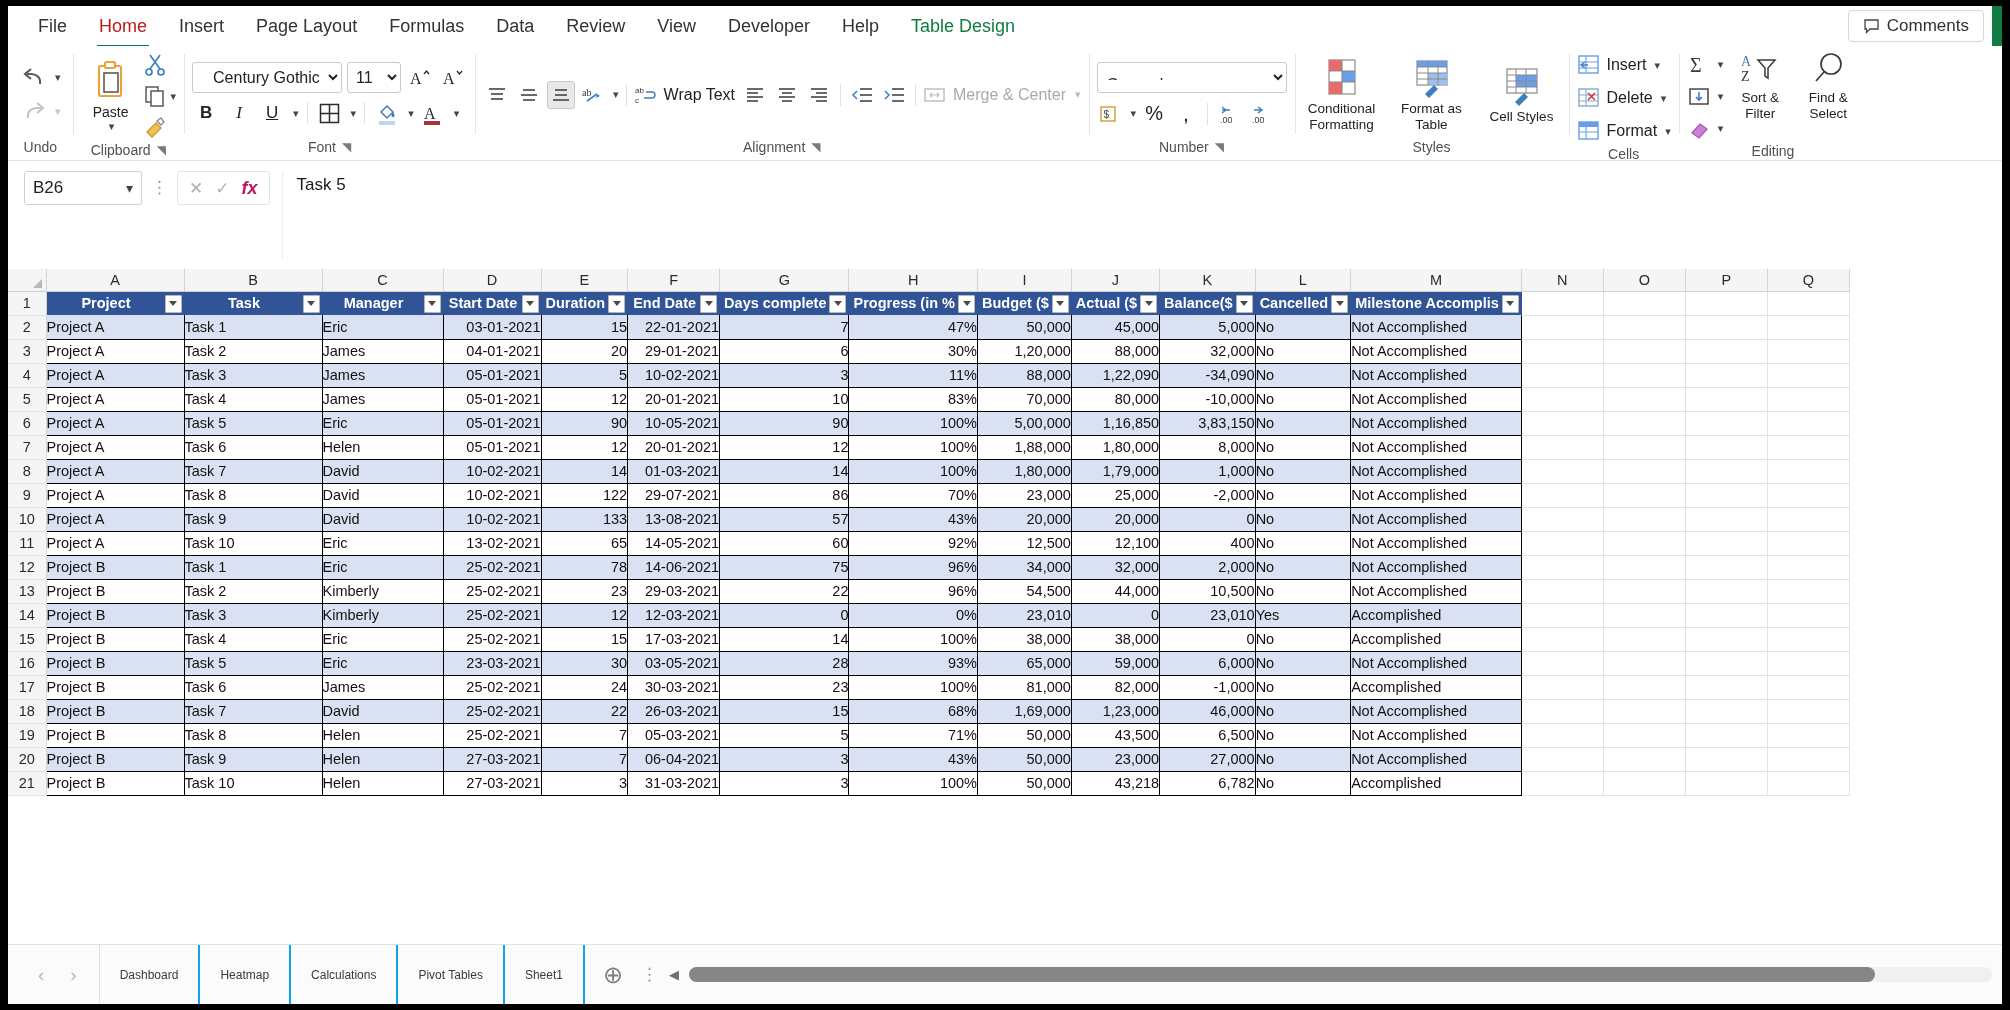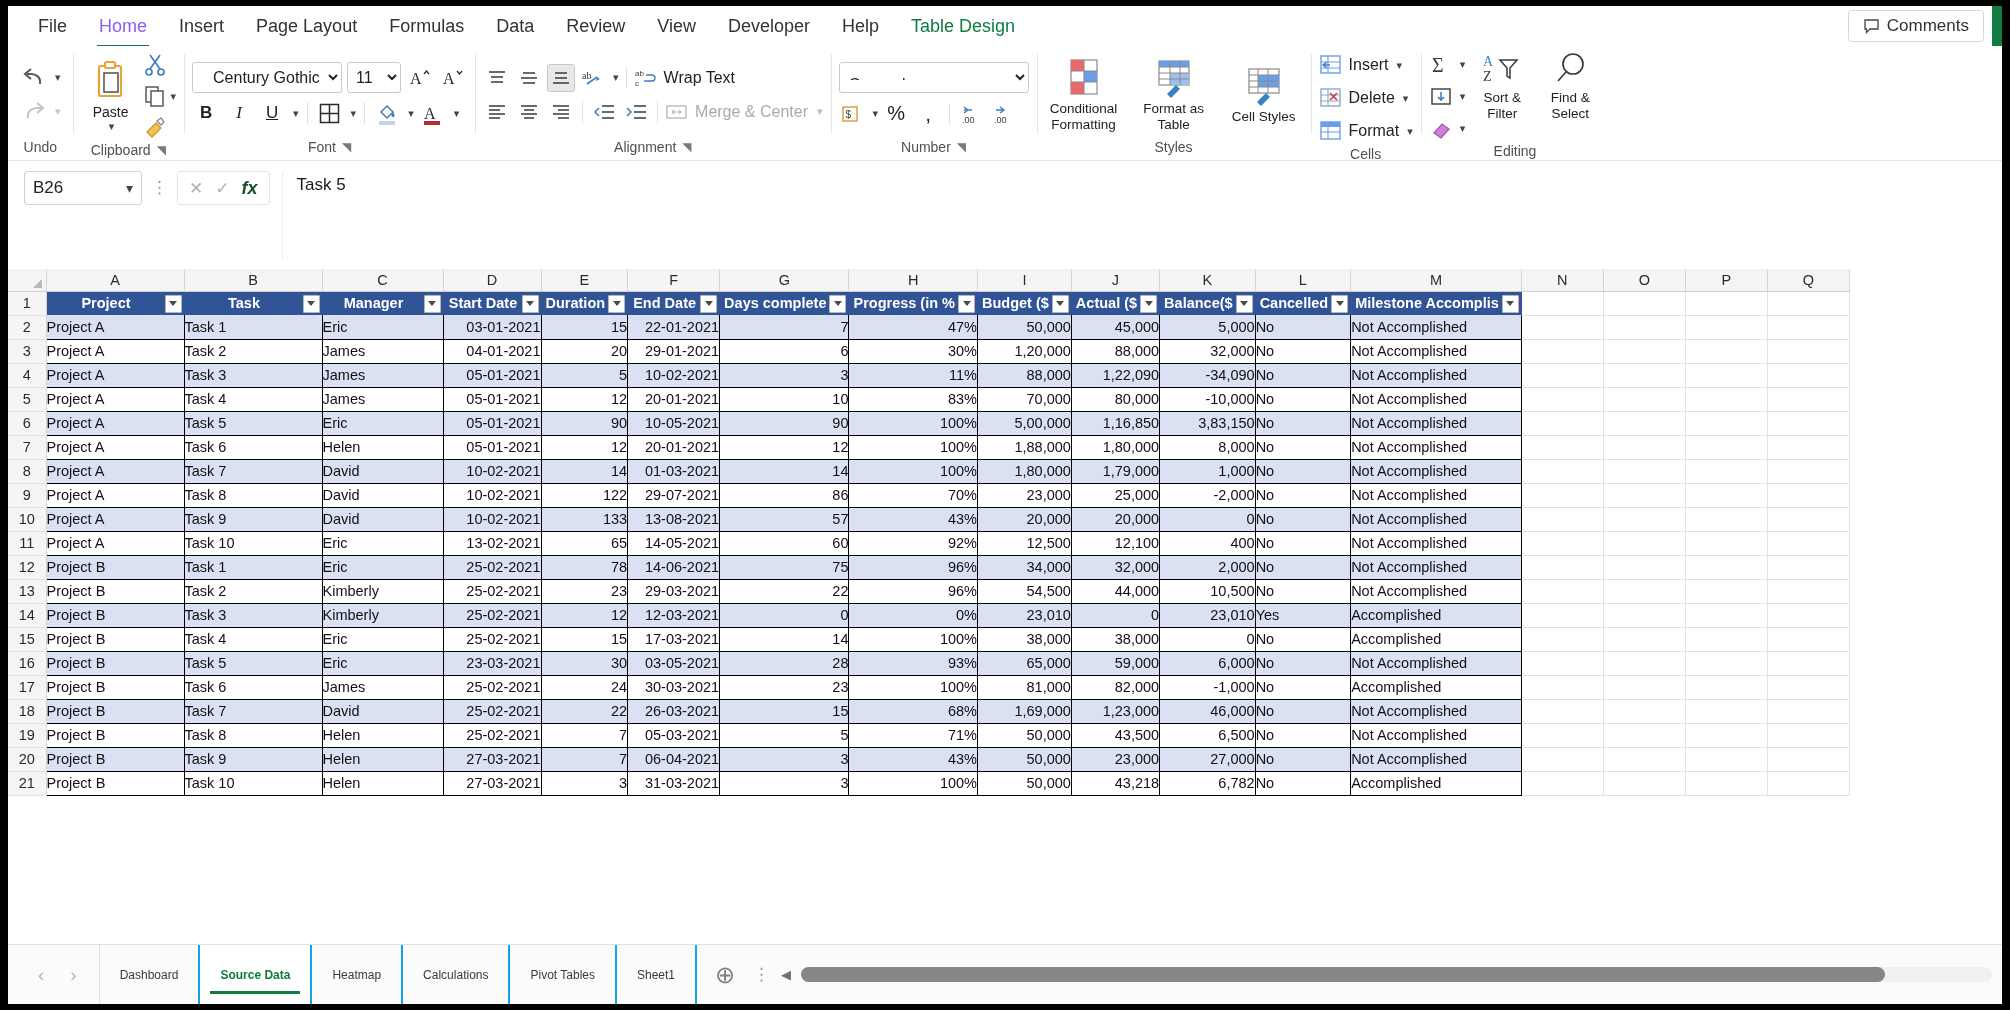--- a/index.html
+++ b/index.html
@@ -21,21 +21,21 @@
   .tabbar {
     height:40px; background:#ffffff;
     display:flex; align-items:center;
     padding-left:14px;
     position:relative;
   }
   .rb-tab {
     font-size:18px; color:#333; padding:4px 16px;
     white-space:nowrap; position:relative; cursor:default;
   }
-  .rb-tab.active { color:#8b5cf6; font-weight:400; }
+  .rb-tab.active { color:#b91c1c; font-weight:400; }
   .rb-tab.active::after {
     content:""; position:absolute; left:14px; right:14px; bottom:-7px;
     height:3px; background:#107c41;
   }
   .rb-tab.contextual { color:#107c41; }
   .comments-btn {
     position:absolute; right:18px; top:4px;
     border:1px solid #d8d8d8; background:#fff;
     border-radius:4px; padding:5px 14px;
     font-size:17px; color:#333;
@@ -93,21 +93,21 @@
   select.ff { width:150px;padding-left:16px; }
   select.fs { width:54px; }
   .btn {
     min-width:28px; height:28px; display:inline-flex; align-items:center; justify-content:center;
     border-radius:3px; font-size:17px; color:#222; cursor:default;
   }
   .btn.sel { background:#e8e8e8; border:1px solid #c8c8c8; }
   .sep { width:1px; height:22px; background:#e0e0e0; margin:0 3px; }
 
   
-  .al-rows { display:flex; flex-direction:column; gap:6px; }
+  .al-rows { display:flex; gap:6px; }
   .al-row { display:flex; align-items:center; gap:4px; }
   .wrap-txt { display:flex; align-items:center; gap:7px; font-size:16px; color:#222; }
   .merge-txt { display:flex; align-items:center; gap:7px; font-size:16px; color:#aaa; }
 
   
   .num-rows { display:flex; flex-direction:column; gap:7px; }
   select.numfmt {
     font-family:"Liberation Sans", sans-serif; font-size:16px; color:#222;
     background:#fff; border:1px solid #c9c9c9; border-radius:3px;
     height:31px; width:190px; padding:12px 5px;
@@ -151,21 +151,21 @@
     border:1px solid #d0d0d0; border-radius:3px; background:#fff;
     display:flex; align-items:center; justify-content:space-between;
     padding:0 8px; font-size:17px; color:#222;
   }
   .fb-dots { margin:0 9px; color:#9a9a9a; font-size:17px; line-height:34px; }
   .fb-btns {
     height:34px; border:1px solid #e4e4e4; border-radius:3px; background:#fff;
     display:flex; align-items:center; gap:12px; padding:0 11px;
     color:#b0b0b0; font-size:17px;
   }
-  .fx { font-style:italic; font-weight:bold; color:#14532d; font-size:18px; }
+  .fx { font-style:italic; font-weight:bold; color:#be185d; font-size:18px; }
   .fb-input {
     margin-left:12px; flex:1; margin-right:14px; height:88px;
     border-left:1px solid #ededed; padding:4px 0 0 14px;
     font-size:17px; color:#1a1a1a;
   }
 
   
   .gridwrap { position:relative; background:#fff; height:530px; overflow:hidden; }
   table.grid { border-collapse:collapse; table-layout:fixed; }
   table.grid td, table.grid th { padding:0; margin:0; }
@@ -1210,21 +1210,20 @@
     </table>
   </div>
 
   <div class="sheetbar">
     <div class="navarrows">
       <span>‹</span>
       <span>›</span>
     </div>
     <div class="sheettabs" id="sheet-tabs">
         <div class="stab">Dashboard</div>
-        <div class="stab active">Source Data</div>
         <div class="stab">Heatmap</div>
         <div class="stab">Calculations</div>
         <div class="stab">Pivot Tables</div>
         <div class="stab">Sheet1</div>
       </div>
     <div class="addsheet">⊕</div>
     <div class="hscroll-zone">
       <span class="hs-dots">⋮</span>
       <span class="hs-left">◀</span>
       <div class="hs-track">

